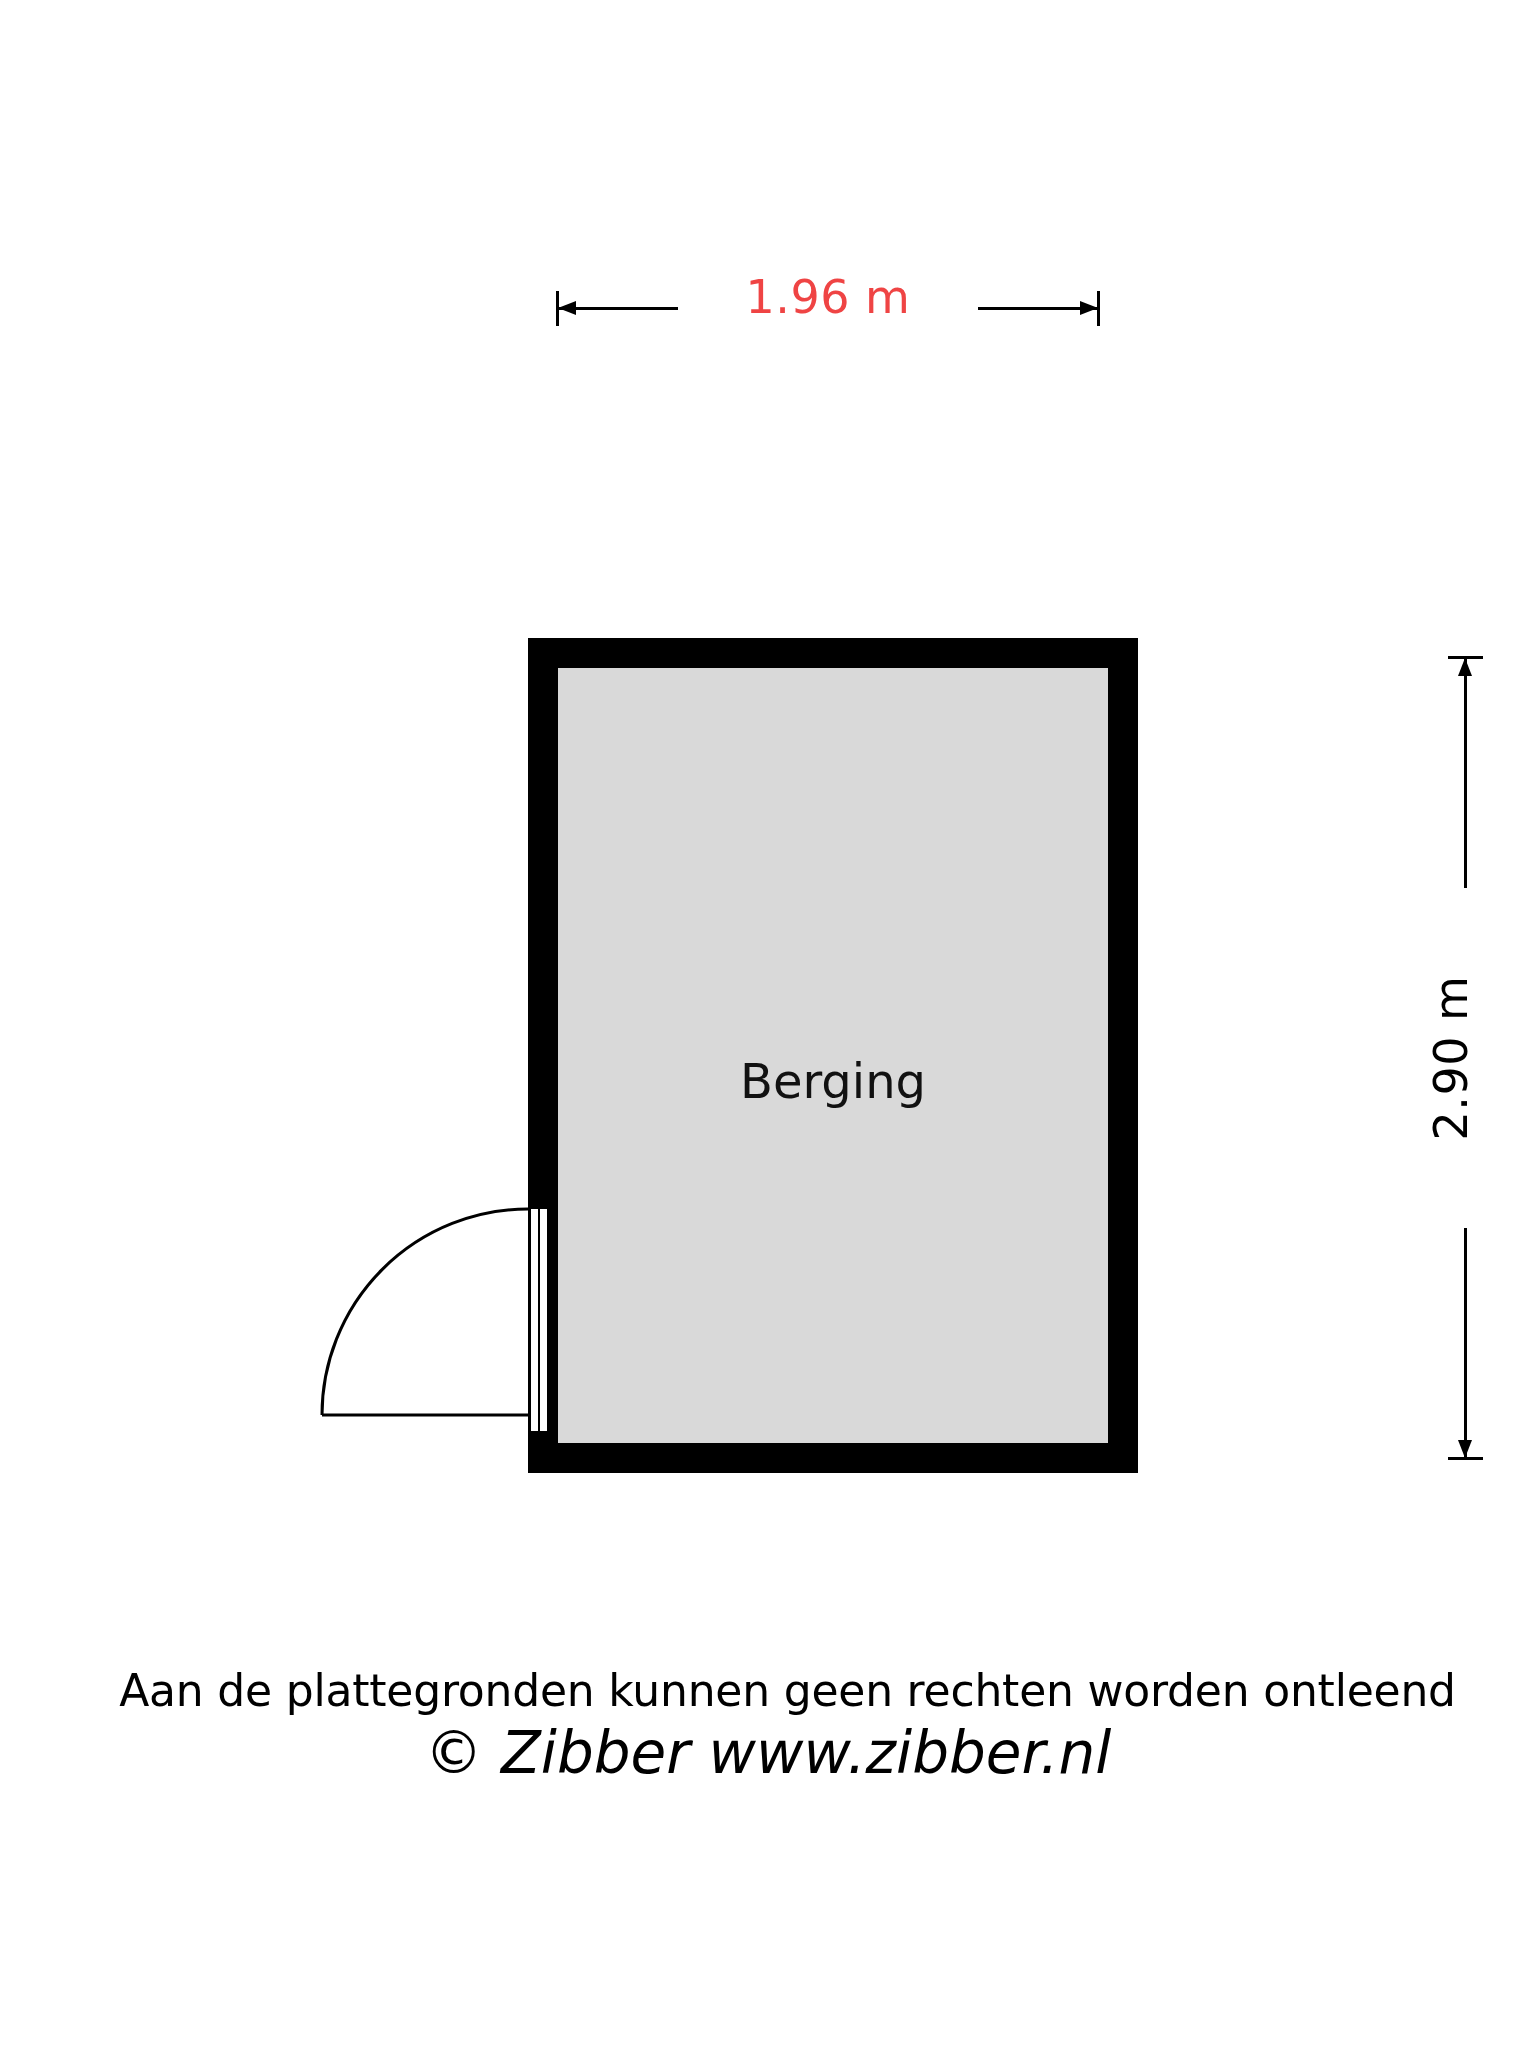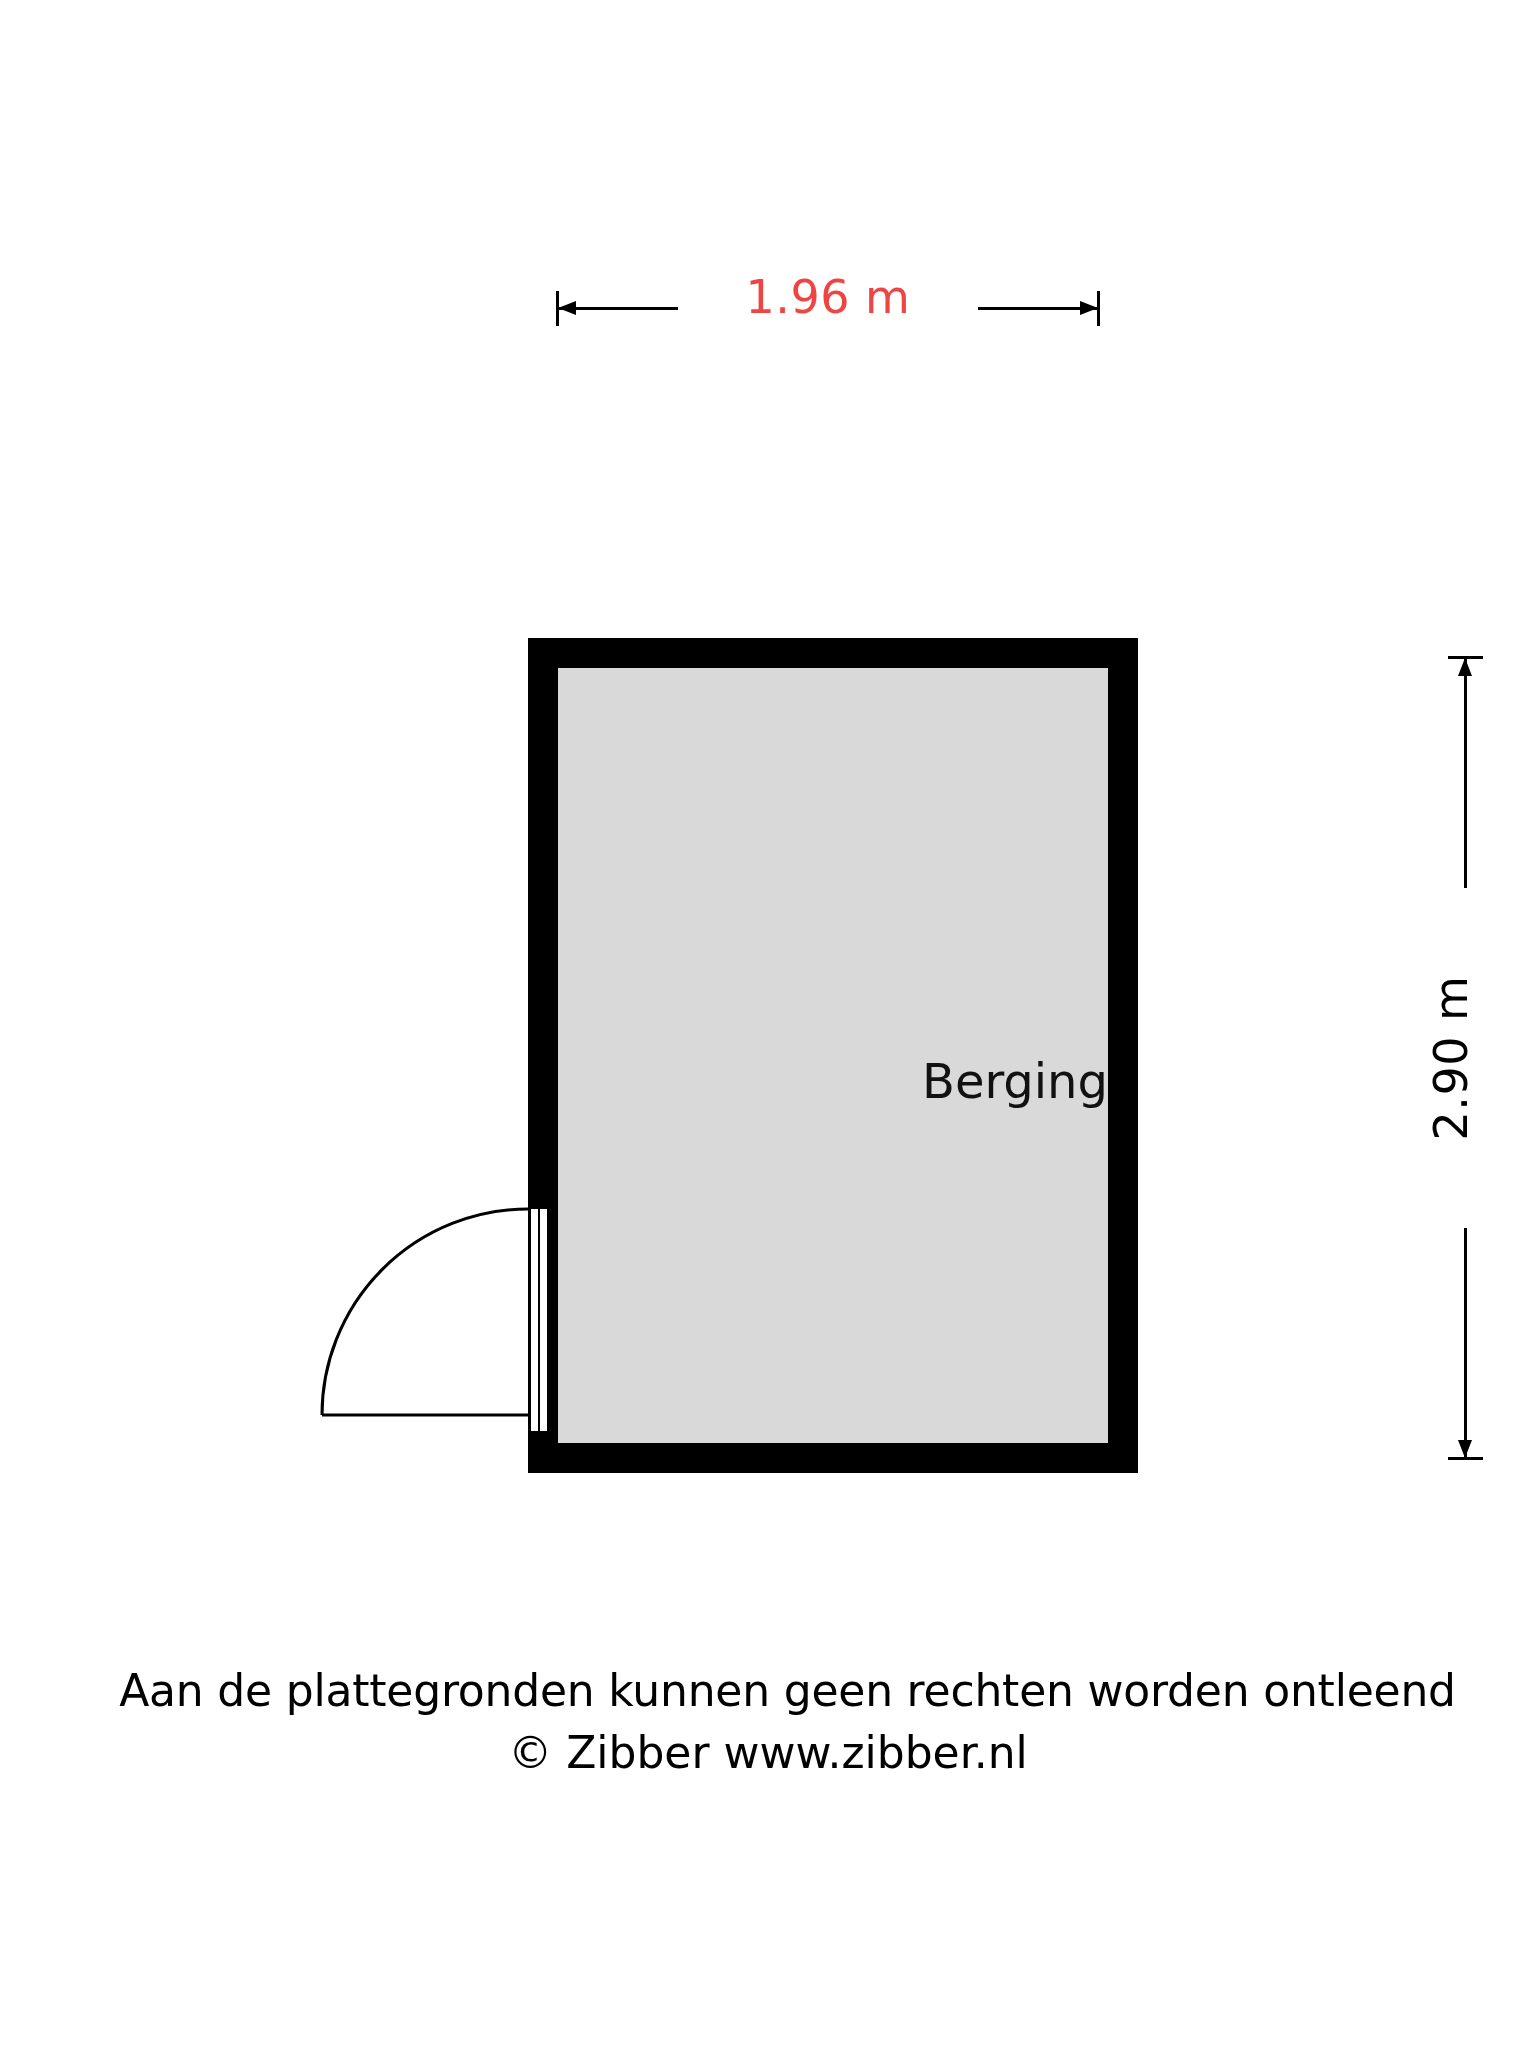--- a/index.html
+++ b/index.html
@@ -143,21 +143,21 @@
     top: 30px;
     right: 30px;
     bottom: 30px;
     background: #d9d9d9;
   }
   .room-label {
     position: absolute;
     left: 0;
     right: 0;
     top: 385px;
-    text-align: right;
+    text-align: center;
     font-size: 48px;
     line-height: 56px;
     color: #111;
   }
 
   
   .door {
     position: absolute;
     left: 318px;
     top: 1205px;
@@ -211,22 +211,23 @@
     top: 1660px;
     text-align: center;
   }
   .footer .line1 {
     font-size: 44px;
     line-height: 62px;
     letter-spacing: -0.2px;
     padding-left: 39px;
   }
   .footer .line2 {
-    font-size: 44px;
+    font-size: 58px;
     line-height: 62px;
+    font-style: italic;
   }
 </style>
 </head>
 <body>
 
 <div id="floorplan-root">
 
   <div class="dim-top">
     <div class="dim-label">1.96 m</div>
     <div class="tick left"></div>

